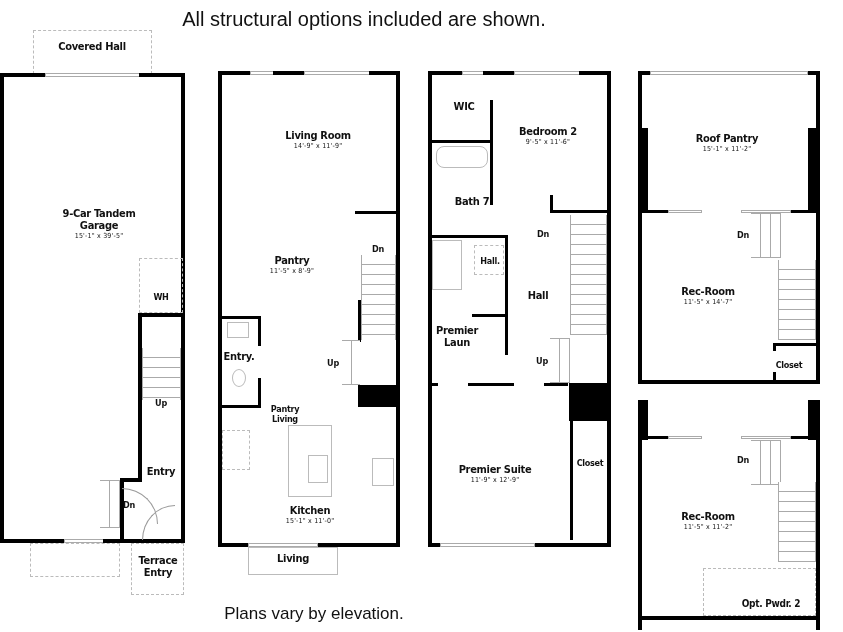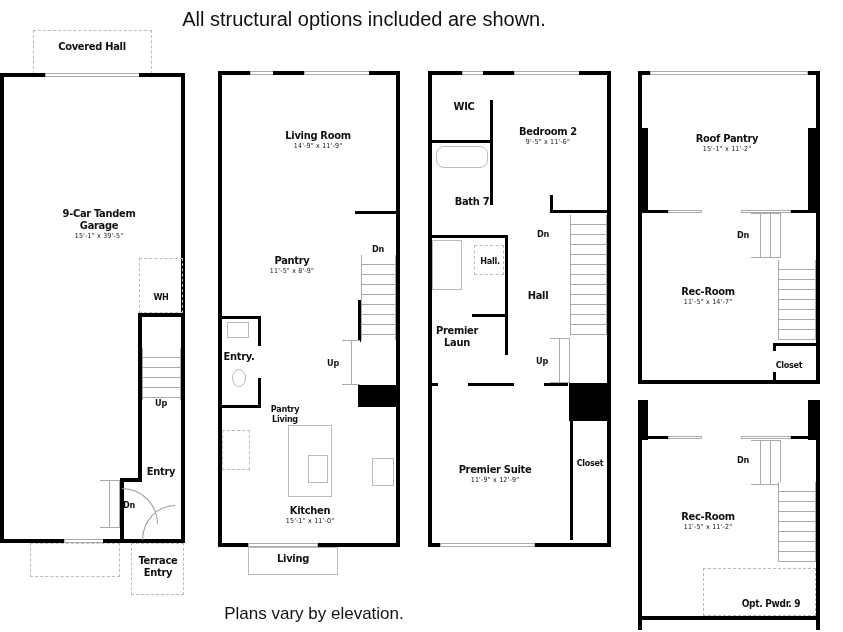--- a/index.html
+++ b/index.html
@@ -221,17 +221,17 @@
   <div class="stairs-v" style="left:751px;top:440px;width:30px;height:45px;"></div>
   <div class="stairs" style="left:778px;top:482px;width:38px;height:80px;"></div>
   <div class="room-label small" style="left:743px;top:455px;"><span>Dn</span></div>
 
   <div class="room-label" style="left:708px;top:511px;">
     <span>Rec-Room</span>
     <span class="room-dim">11'-5" x 11'-2"</span>
   </div>
 
   <div class="dash" style="left:703px;top:568px;width:113px;height:48px;"></div>
-  <div class="room-label small" style="left:771px;top:599px;font-size:10px;"><span>Opt. Pwdr. 9</span></div>
+  <div class="room-label small" style="left:771px;top:599px;font-size:10px;"><span>Opt. Pwdr. 2</span></div>
   <div class="wall" style="left:638px;top:616px;width:182px;height:4px;"></div>
 </div>
 
 <div class="caption" style="top:604px;left:-50px;font-size:17px;">Plans vary by elevation.</div>
 
 </body></html>

